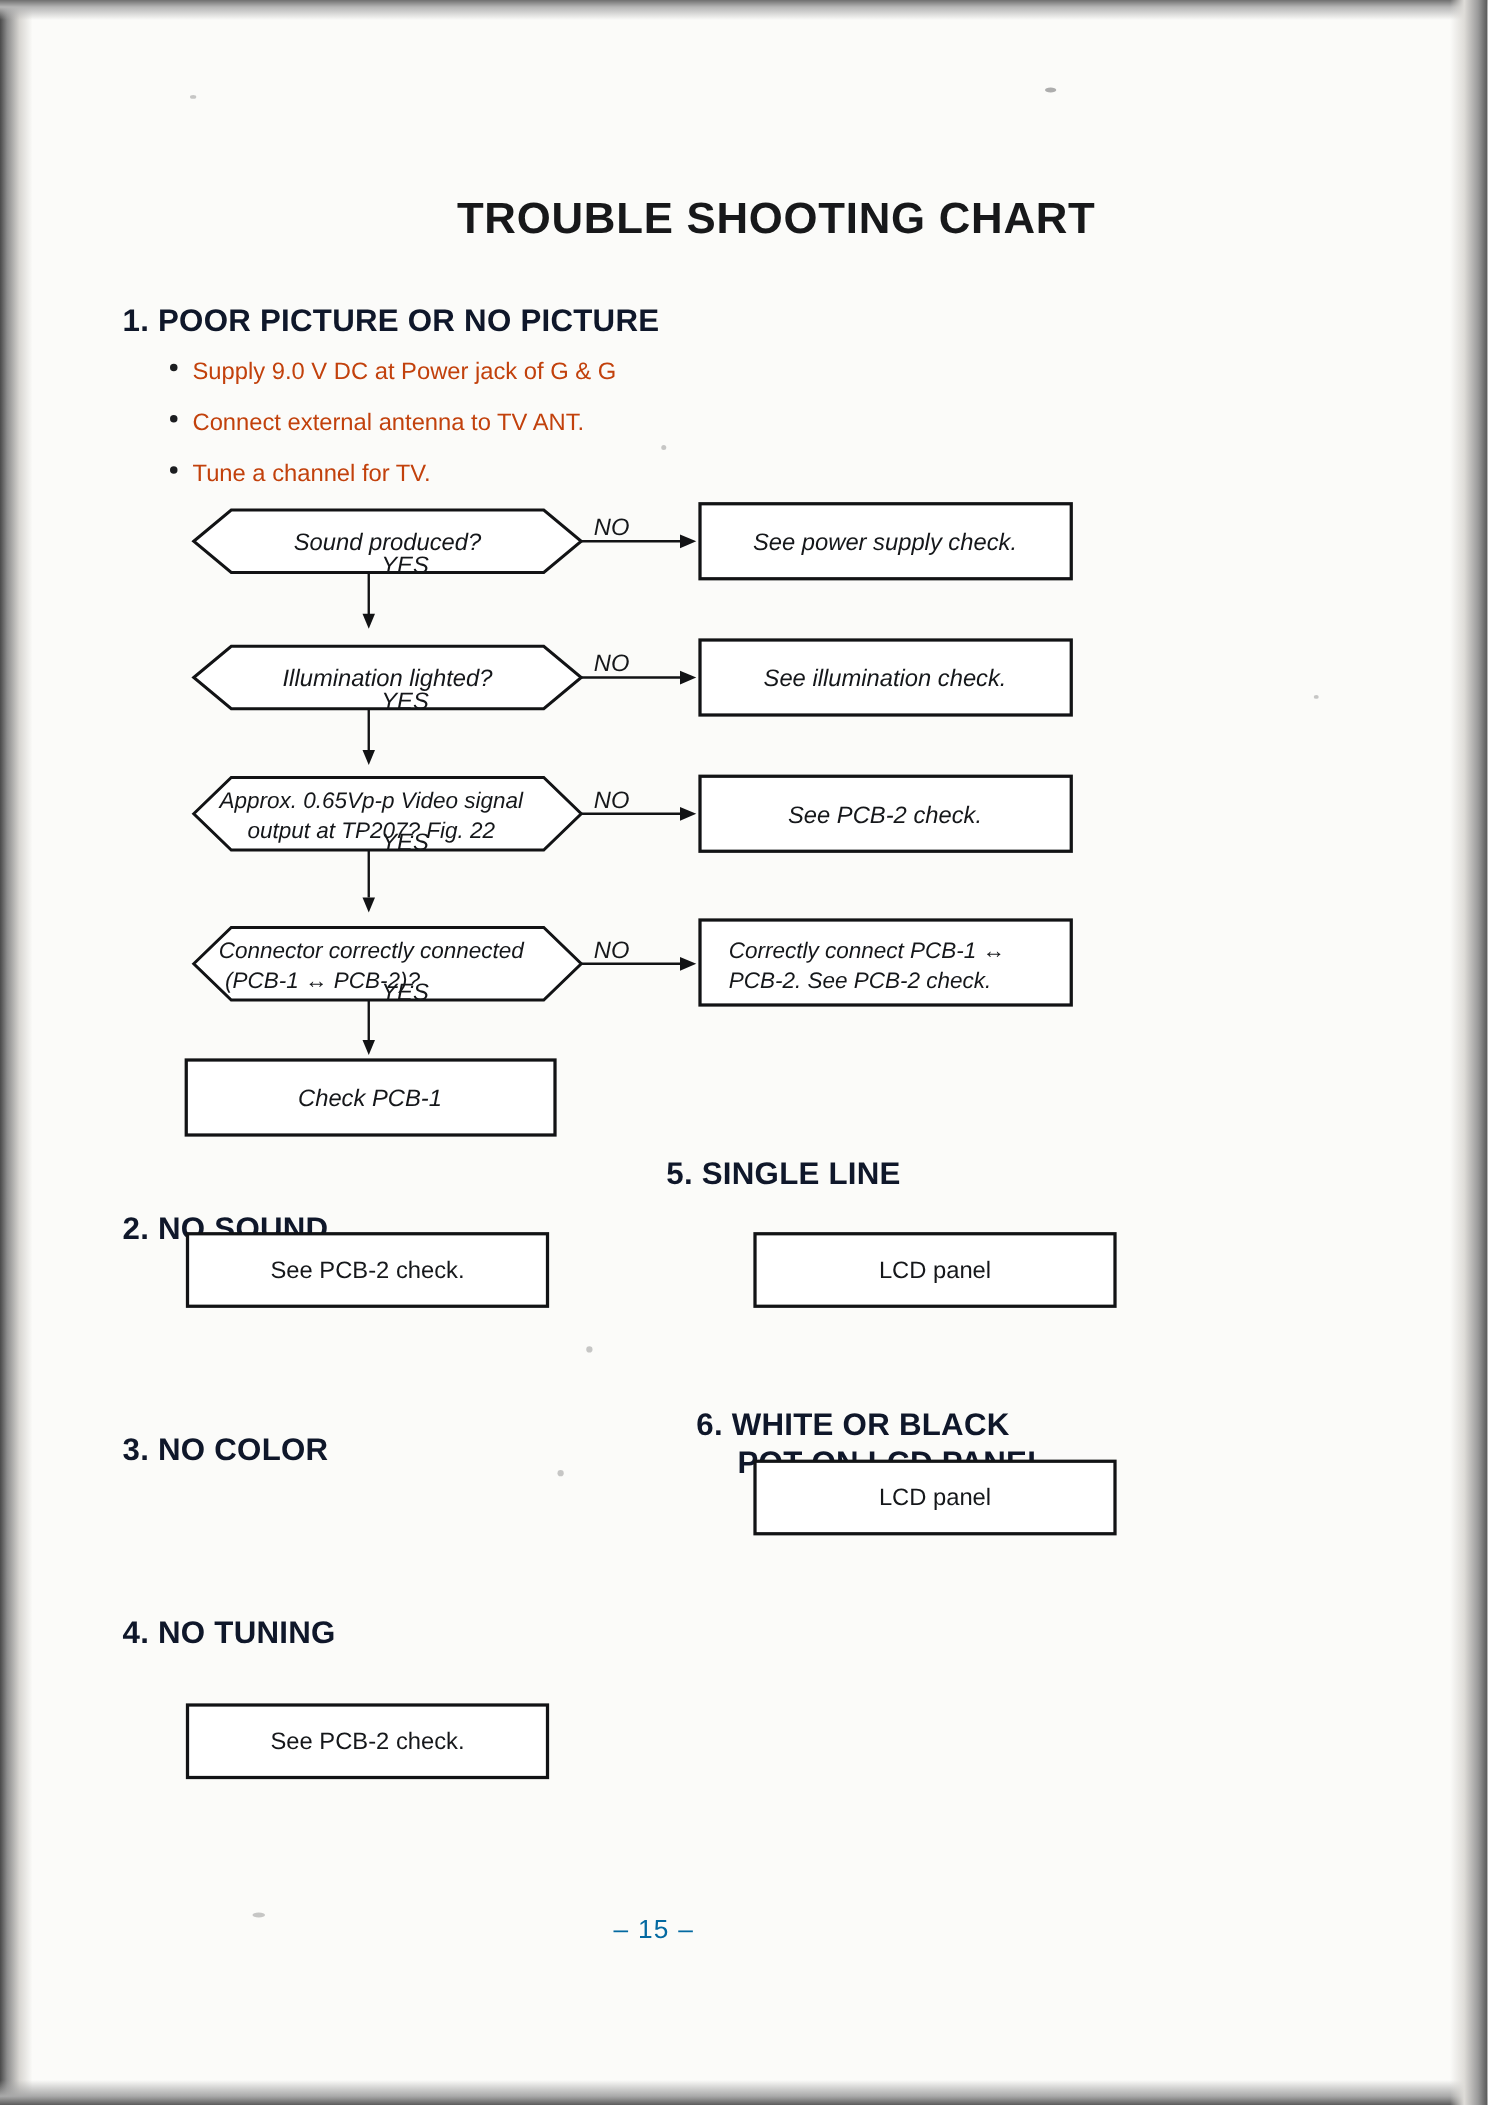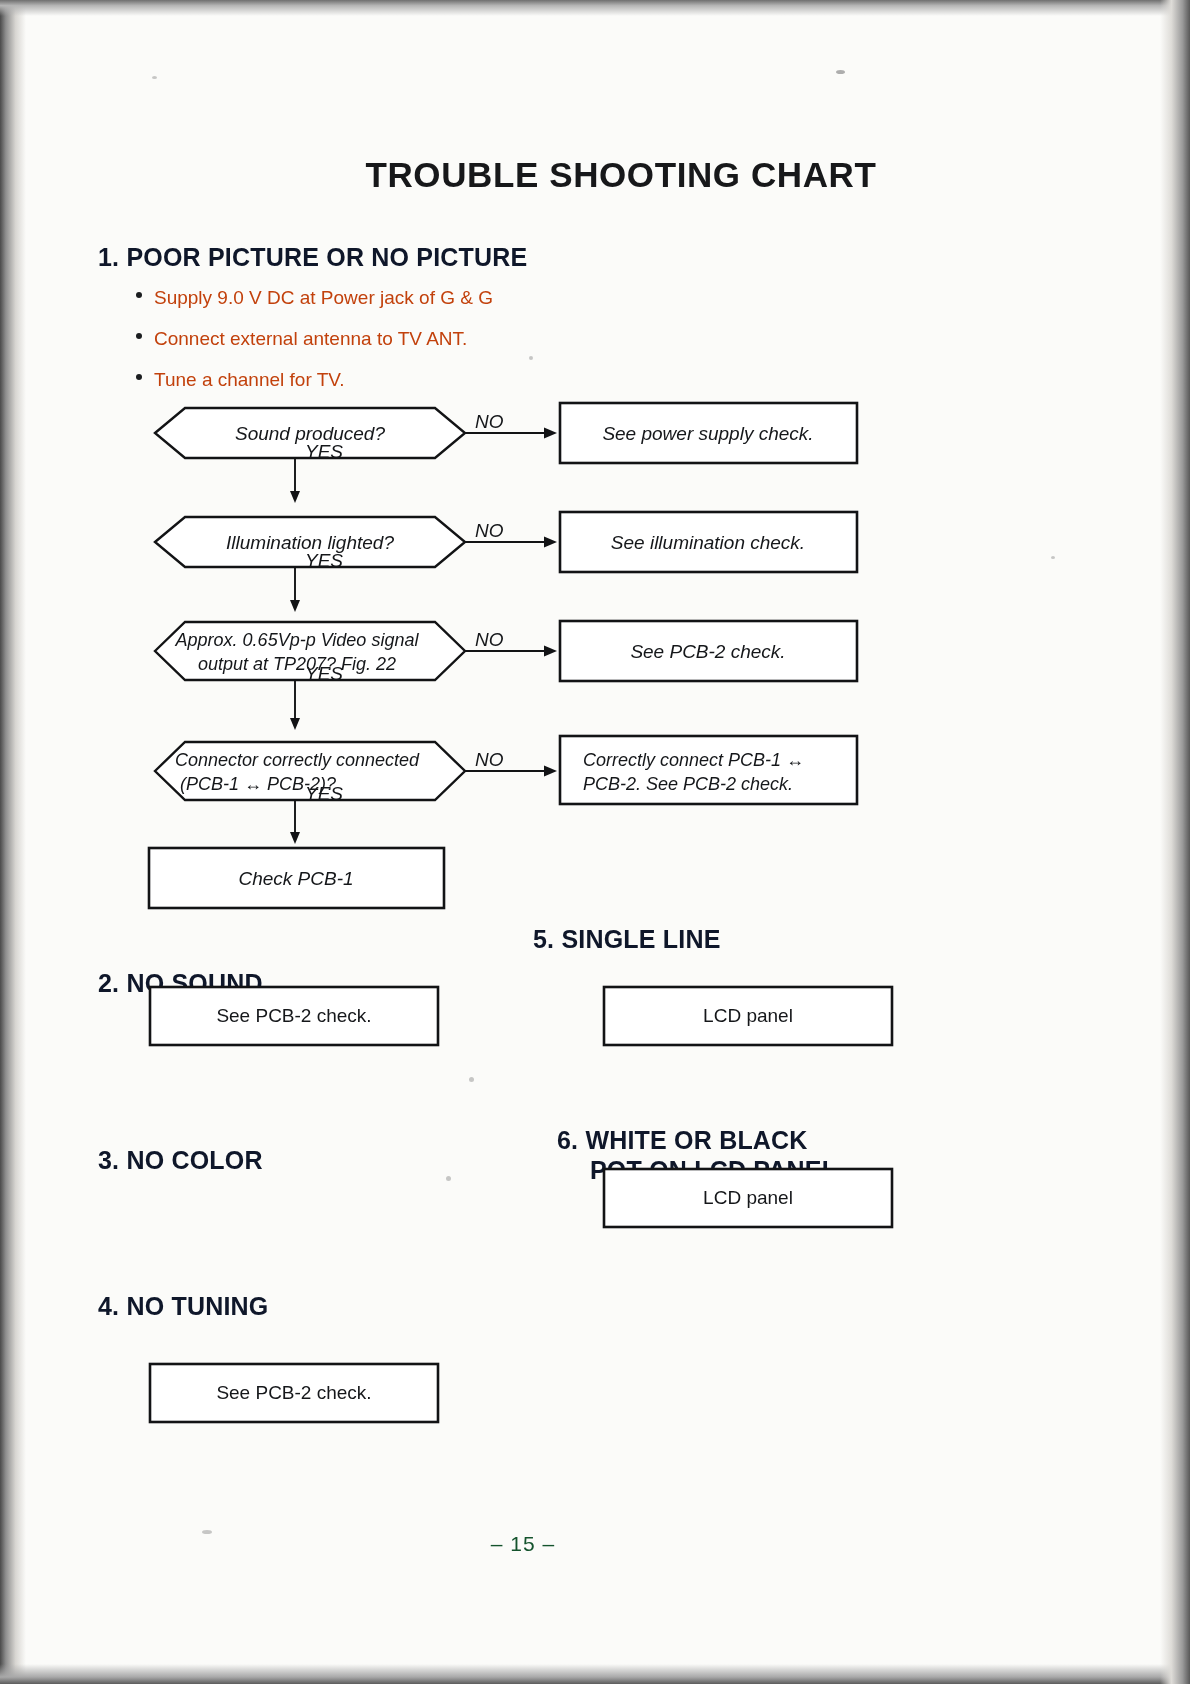--- a/index.html
+++ b/index.html
@@ -47,21 +47,21 @@
   .fc-text-sm{font-family:"Liberation Sans", sans-serif;font-size:18px;fill:#15171a;}
   .lbl{font-family:"Liberation Sans", sans-serif;font-size:19px;fill:#15171a;}
   .wf-text{font-family:"Liberation Sans", sans-serif;font-size:17px;fill:#15171a;}
   .wf-small{font-family:"Liberation Sans", sans-serif;font-size:15px;font-weight:700;fill:#15171a;}
   .stroke-thin{fill:none;stroke:#121315;stroke-width:1.9;}
   .boxfill{fill:#ffffff;stroke:#121315;stroke-width:2.6;}
   .hexfill{fill:#ffffff;stroke:#121315;stroke-width:2.4;}
 
   #pagenum{
     left:0;bottom:128px;width:1046px;text-align:center;
-    font-size:21px;color:#14532d;letter-spacing:1px;
+    font-size:21px;color:#0369a1;letter-spacing:1px;
   }
   .speck{position:absolute;background:#9a9a9a;border-radius:50%;opacity:.55;}
 </style>
 </head>
 <body>
 
 <div id="page">
   <div class="edge-top"></div>
   <div class="edge-bottom"></div>
 

